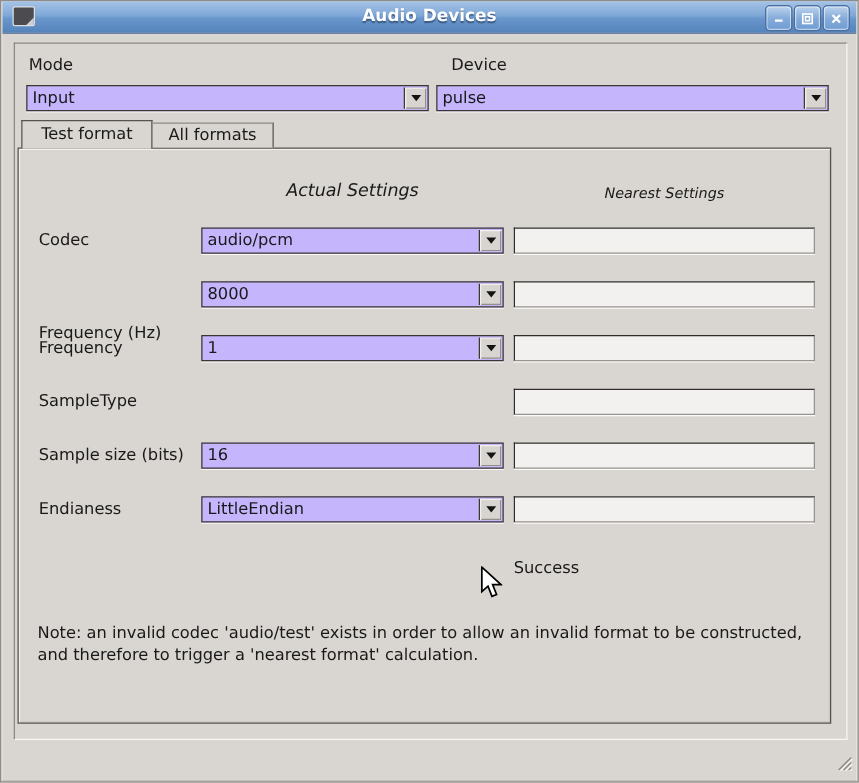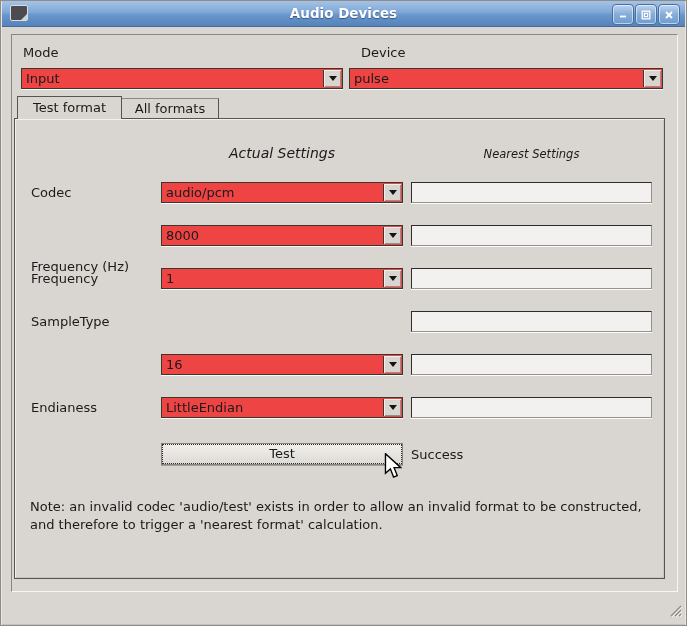--- a/index.html
+++ b/index.html
@@ -53,21 +53,21 @@
     box-sizing:border-box;
     border:1px solid;
     border-color:#8a8781 #f7f6f3 #f7f6f3 #8a8781;
   }
 
   
   .lbl { position:absolute; white-space:nowrap; }
 
   .combo {
     position:absolute; height:21px; box-sizing:border-box;
-    background:#ef4444; border:1px solid #3a372f;
+    background:#c4b5fd; border:1px solid #3a372f;
     box-shadow:0 1px 0 rgba(255,255,255,.85);
   }
   .combo-text { position:absolute; left:4px; top:2px; white-space:nowrap; }
   .combo-btn {
     position:absolute; right:1px; top:1px; bottom:1px; width:17px;
     background:#d8d5d0; border-left:1px solid #3a372f;
     box-shadow: inset 1px 1px 0 #f1f0ed, inset -1px -1px 0 #928f8a;
     display:flex; align-items:center; justify-content:center;
   }
   .combo-arrow {
@@ -214,38 +214,38 @@
     <span class="combo-text">1</span>
     <span class="combo-btn">
         <span class="combo-arrow"></span>
       </span>
   </div>
   <div class="nfield z4" style="top:267px;"></div>
 
   <div class="lbl row-lbl" style="left:30px; top:313px;">SampleType</div>
   <div class="nfield z4" style="top:310px;"></div>
 
+  <div class="lbl row-lbl" style="left:30px; top:356px;">Sample size (bits)</div>
   <div class="combo z4" style="left:160px; top:353px; width:242px;">
     <span class="combo-text">16</span>
     <span class="combo-btn">
         <span class="combo-arrow"></span>
       </span>
   </div>
   <div class="nfield z4" style="top:353px;"></div>
 
   <div class="lbl row-lbl" style="left:30px; top:399px;">Endianess</div>
   <div class="combo z4" style="left:160px; top:396px; width:242px;">
     <span class="combo-text">LittleEndian</span>
     <span class="combo-btn">
         <span class="combo-arrow"></span>
       </span>
   </div>
   <div class="nfield z4" style="top:396px;"></div>
 
-  <div class="test-btn">Test</div>
   <div class="status-lbl">Success</div>
 
   <div class="note">
     <div>Note: an invalid codec 'audio/test' exists in order to allow an invalid format to be constructed,</div>
     <div>and therefore to trigger a 'nearest format' calculation.</div>
   </div>
 
   <svg class="resize-grip" width="15" height="15" viewBox="0 0 15 15">
     <line x1="14" y1="4" x2="4" y2="14" stroke="#8e8b86" stroke-width="1.3"></line>
     <line x1="14" y1="8" x2="8" y2="14" stroke="#8e8b86" stroke-width="1.3"></line>

